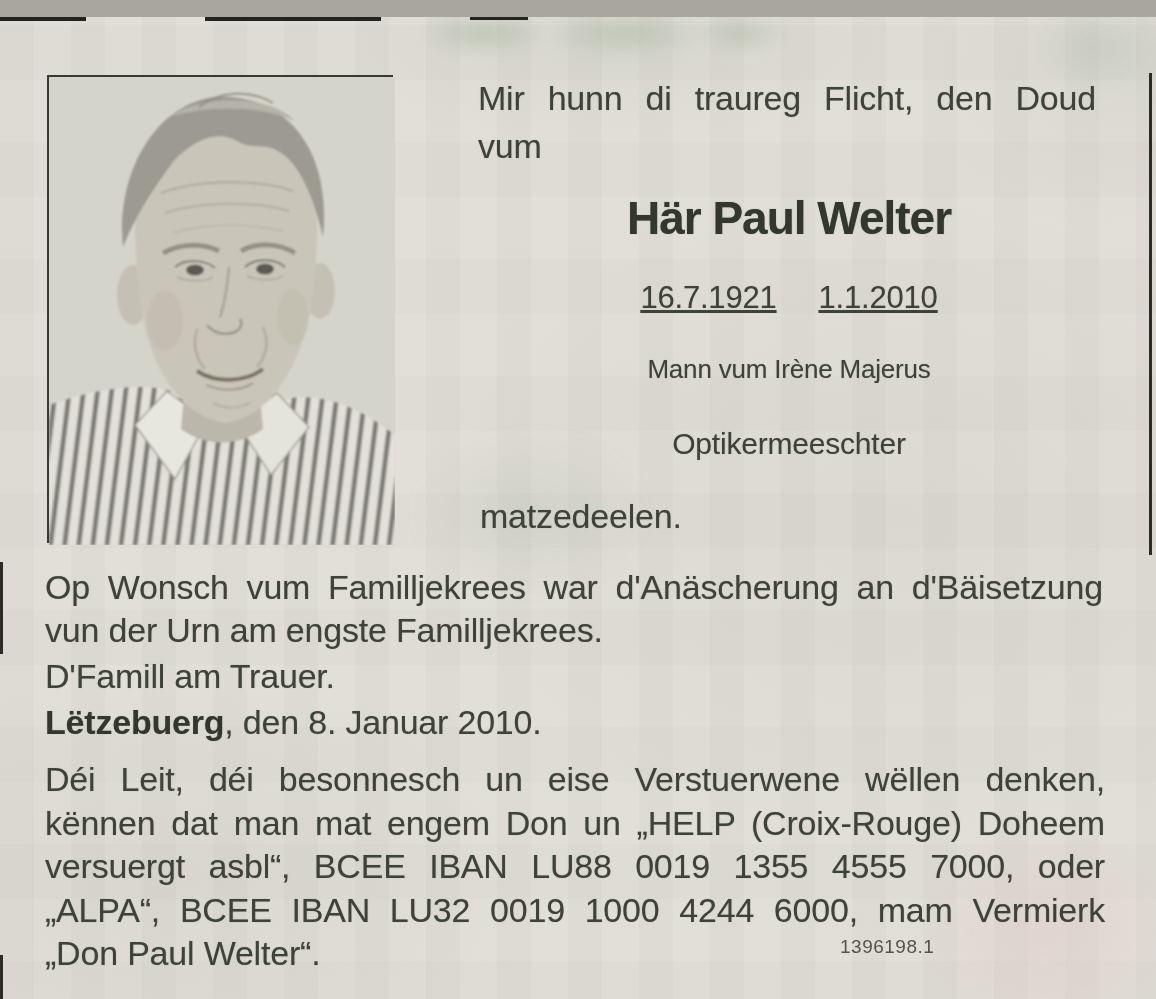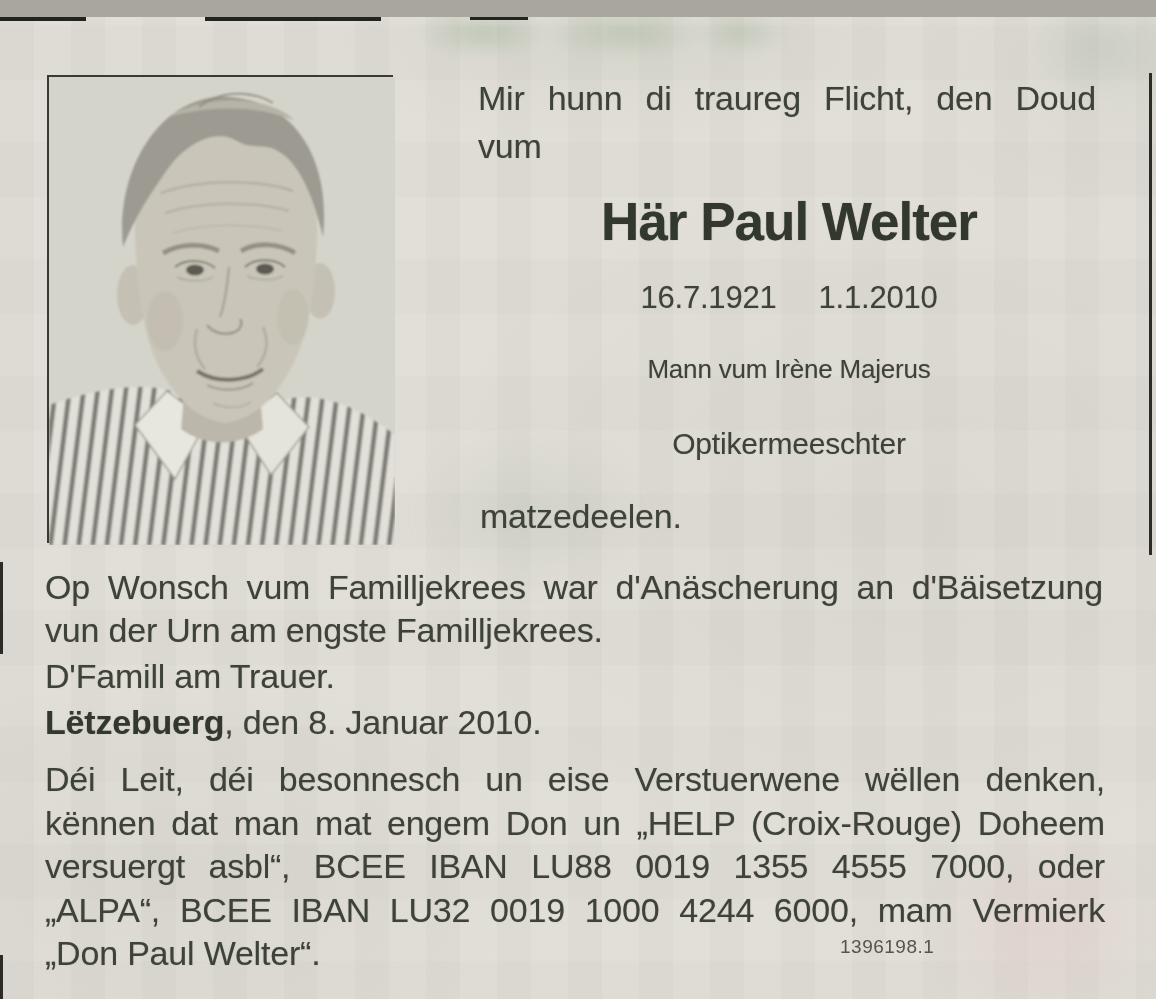--- a/index.html
+++ b/index.html
@@ -54,25 +54,25 @@
   #photo {
     position: absolute; left: 47px; top: 58px; width: 346px; height: 468px;
     border: 2px solid #3a3a34; background: #d7d4cc;
   }
   #photo svg { display: block; }
 
   
   .tx { position: absolute; letter-spacing: -0.2px; text-shadow: 0 0 1px rgba(62,67,56,0.35); }
   .jline { text-align: justify; text-align-last: justify; }
   .intro   { left: 478px; top: 57px;  width: 618px; font-size: 34px; line-height: 48px; }
-  .name    { left: 478px; top: 174px; width: 622px; font-size: 53px; font-weight: bold;
+  .name    { left: 478px; top: 174px; width: 622px; font-size: 46px; font-weight: bold;
              text-align: center; letter-spacing: -1px; color: var(--ink-heavy, #32382e);
              text-shadow: 0 0 1px rgba(50,56,46,0.5); }
   .dates   { left: 478px; top: 263px; width: 622px; font-size: 31px;
-             display: flex; justify-content: center; gap: 42px; }
+             display: flex; justify-content: center; gap: 42px; text-decoration: underline; }
   .relation{ left: 478px; top: 337px; width: 622px; font-size: 26px; text-align: center; }
   .profession { left: 478px; top: 410px; width: 622px; font-size: 30px; text-align: center; }
   .announce{ left: 480px; top: 480px; font-size: 34px; }
   .cremation { left: 45px; top: 549px; width: 1058px; font-size: 34px; line-height: 43px; }
   .family  { left: 45px; top: 640px; width: 1058px; font-size: 34px; }
   .place   { left: 45px; top: 686px; font-size: 34px; }
   .place .b{ font-weight: bold; color: var(--ink-heavy, #32382e); }
   .donation{ left: 45px; top: 741px; width: 1060px; font-size: 34px; line-height: 43.5px; }
   .ref     { left: 840px; top: 919px; width: 262px; font-size: 19px; text-align: left;
              letter-spacing: 0.5px; color: #55534c; text-shadow: none; }

